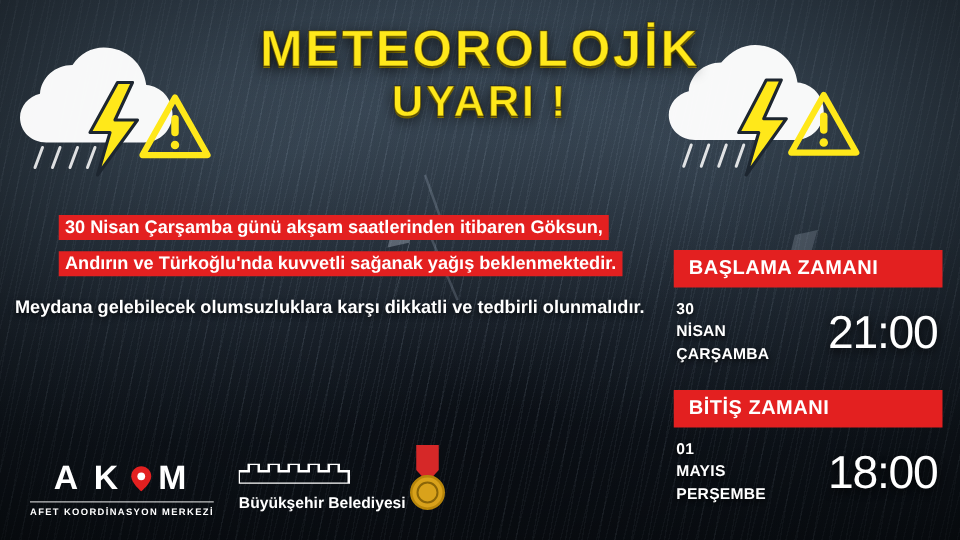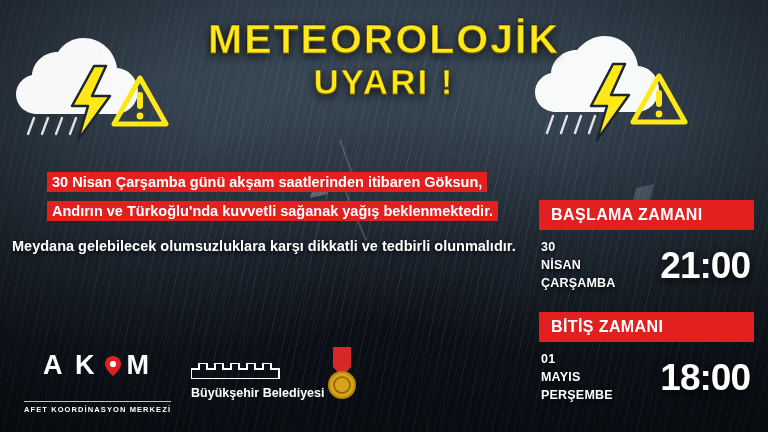--- a/index.html
+++ b/index.html
@@ -123,35 +123,35 @@
     font-size: 12.5px;
     font-weight: bold;
     line-height: 1.45;
     letter-spacing: .2px;
     text-shadow: 0 2px 4px rgba(0,0,0,.8);
     white-space: nowrap;
   }
   .time-val {
     color: #ffffff;
     font-size: 37px;
-    font-weight: bold;
+    font-weight: normal;
     letter-spacing: -1px;
     line-height: 1;
     text-shadow: 0 3px 8px rgba(0,0,0,.85);
   }
 
   
   .footer { position: absolute; left: 24px; bottom: 18px; z-index: 6; display: flex; align-items: center; gap: 18px; }
   .akom-logo { text-align: center; color: #fff; }
   .akom-word {
     font-size: 27px; font-weight: bold; letter-spacing: 3px;
     display: flex; align-items: center; justify-content: center; gap: 1px;
   }
   .akom-sub {
-    font-size: 7.5px; letter-spacing: 1.1px; margin-top: 20px; font-weight: bold;
+    font-size: 7.5px; letter-spacing: 1.1px; margin-top: 3px; font-weight: bold;
     border-top: 1px solid rgba(255,255,255,.75); padding-top: 3px;
   }
   .kb-logo { color: #fff; position: relative; padding-left: 2px; }
   .kb-l1 { font-size: 12.5px; font-weight: bold; line-height: 1.15; }
   .kb-l2 { font-size: 12.5px; font-weight: bold; line-height: 1.15; }
   .kb-wall { height: 16px; margin-bottom: 3px; }
   .seal { position: absolute; right: -34px; bottom: 0; }
 </style>
 </head>
 <body>

